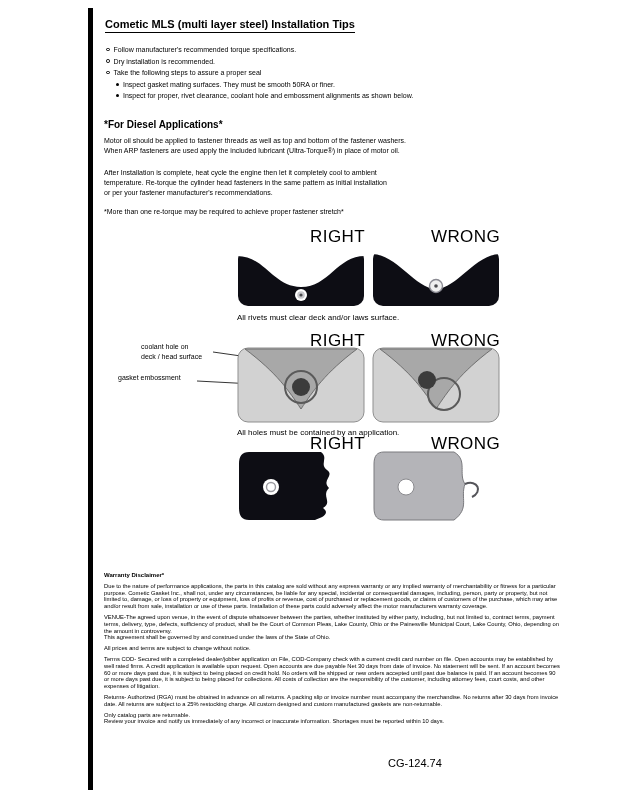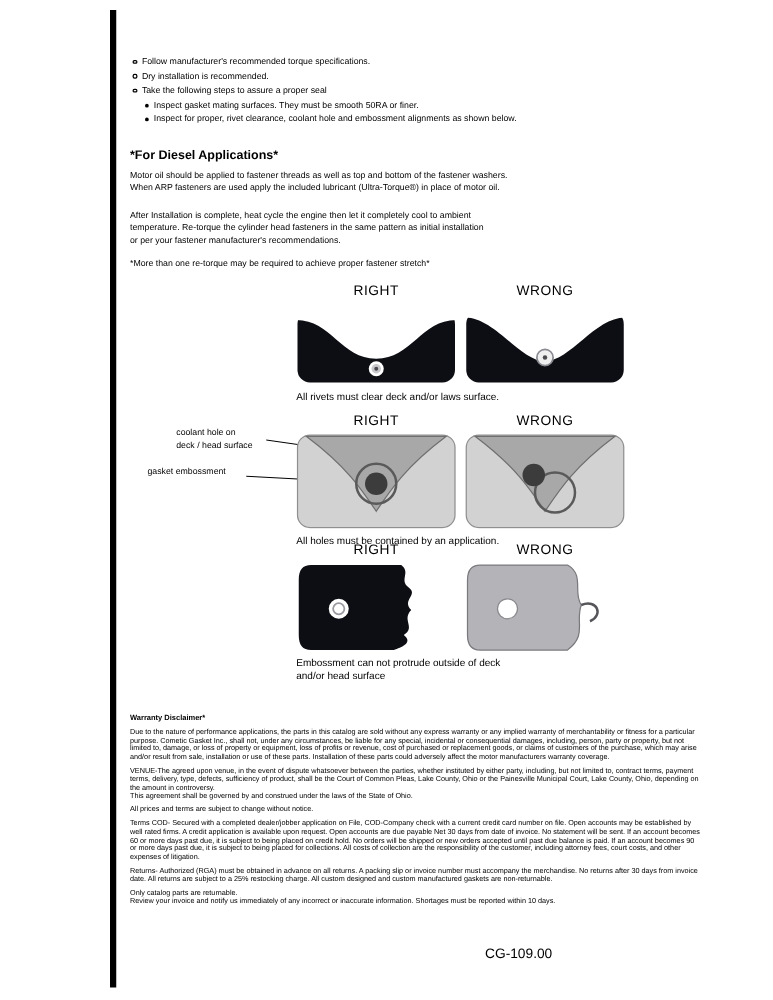--- a/index.html
+++ b/index.html
@@ -18,21 +18,21 @@
   .bullet.l2 { margin-left:10px; }
   .b-marker { width:3.5px; height:3.5px; border:1px solid #000; border-radius:50%; margin:3.5px 4px 0 0; flex:none; }
   .b-dot { width:3px; height:3px; background:#000; border-radius:50%; margin:4px 4px 0 0; flex:none; }
 
   .diesel-heading { position:absolute; left:104px; top:119px; font-size:10px; font-weight:bold; }
   .para { position:absolute; left:104px; width:445px; font-size:7px; line-height:10px; white-space:pre-line; }
   #para1 { top:136px; }
   #para2 { top:168px; }
   .note { position:absolute; left:104px; top:208px; font-size:7px; }
 
-  .rw-label { position:absolute; width:128px; text-align:center; font-size:11px; letter-spacing:0.4px; }
+  .rw-label { position:absolute; width:128px; text-align:right; font-size:17px; letter-spacing:0.4px; }
   .panel { position:absolute; width:128px; }
   .panel svg { display:block; width:100%; height:100%; }
   .caption { position:absolute; font-size:8px; line-height:10px; }
 
   .callout1 { position:absolute; left:141px; top:342px; width:95px; font-size:7px; line-height:10px; }
   .callout2 { position:absolute; left:118px; top:374px; font-size:7px; }
   .callout-lines { position:absolute; left:0; top:0; width:618px; height:800px; pointer-events:none; }
 
   .legal { position:absolute; left:104px; top:572px; width:458px; font-size:5.8px; line-height:6.8px; }
   .legal .lh { font-size:6px; font-weight:bold; margin-bottom:4px; }
@@ -40,20 +40,23 @@
 
   .footer { position:absolute; left:388px; top:757px; font-size:11px; }
 </style>
 </head>
 <body>
 
 <div class="page">
 
   <div class="sidebar-rule"></div>
 
+  <div class="title">
+    <span>Cometic MLS (multi layer steel) Installation Tips</span>
+  </div>
 
   <div class="bullets">
     <div class="bullet l1">
       <span class="b-marker"></span>
       <span>Follow manufacturer's recommended torque specifications.</span>
     </div>
     <div class="bullet l1">
       <span class="b-marker"></span>
       <span>Dry installation is recommended.</span>
     </div>
@@ -143,29 +146,28 @@
       <circle cx="34" cy="37" r="4.5" fill="none" stroke="#9a9aa0" stroke-width="1.4"></circle>
     </svg>
   </div>
   <div class="panel" style="left:372px; top:450px; height:72px;">
     <svg viewBox="0 0 128 72">
       <path d="M12,2 H82 C96,10 86,24 93,34 C88,48 98,58 82,70 H12 C5,70 2,66 2,58 V14 C2,6 5,2 12,2 Z" fill="#b4b4b8" stroke="#7a7a7e"></path>
       <circle cx="34" cy="37" r="8" fill="#ffffff" stroke="#8a8a8e"></circle>
       <path d="M93,34 C106,29 111,42 100,47" fill="none" stroke="#55555a" stroke-width="2"></path>
     </svg>
   </div>
-  <div class="caption" style="left:237px; top:526px; width:178px;">Embossment can not protrude outside of deck and/or head surface</div>
 
   <div class="legal">
     <div class="lh">Warranty Disclaimer*</div>
     <p>Due to the nature of performance applications, the parts in this catalog are sold without any express warranty or any implied warranty of merchantability or fitness for a particular purpose.  Cometic Gasket Inc., shall not, under any circumstances, be liable for any special, incidental or consequential damages, including, person, party or property, but not limited to, damage, or loss of property or equipment, loss of profits or revenue, cost of purchased or replacement goods, or claims of customers of the purchase, which may arise and/or result from sale, installation or use of these parts.  Installation of these parts could adversely affect the motor manufacturers warranty coverage.</p>
     <p>VENUE-The agreed upon venue, in the event of dispute whatsoever between the parties, whether instituted by either party, including, but not limited to, contract terms, payment terms, delivery, type, defects, sufficiency of product, shall be the Court of Common Pleas, Lake County, Ohio or the Painesville Municipal Court, Lake County, Ohio, depending on the amount in controversy.
 This agreement shall be governed by and construed under the laws of the State of Ohio.</p>
     <p>All prices and terms are subject to change without notice.</p>
     <p>Terms COD- Secured with a completed dealer/jobber application on File, COD-Company check with a current credit card number on file.  Open accounts may be established by well rated firms.  A credit application is available upon request.  Open accounts are due payable Net 30 days from date of invoice.  No statement will be sent.  If an account becomes 60 or more days past due, it is subject to being placed on credit hold.  No orders will be shipped or new orders accepted until past due balance is paid.  If an account becomes 90 or more days past due, it is subject to being placed for collections.  All costs of collection are the responsibility of the customer, including attorney fees, court costs, and other expenses of litigation.</p>
     <p>Returns- Authorized (RGA) must be obtained in advance on all returns.  A packing slip or invoice number must accompany the merchandise.  No returns after 30 days from invoice date.  All returns are subject to a 25% restocking charge.  All custom designed and custom manufactured gaskets are non-returnable.</p>
     <p>Only catalog parts are returnable.
 Review your invoice and notify us immediately of any incorrect or inaccurate information.  Shortages must be reported within 10 days.</p>
   </div>
 
-  <div class="footer">CG-109.00</div>
+  <div class="footer">CG-124.74</div>
 
 </div>
 
 </body></html>

